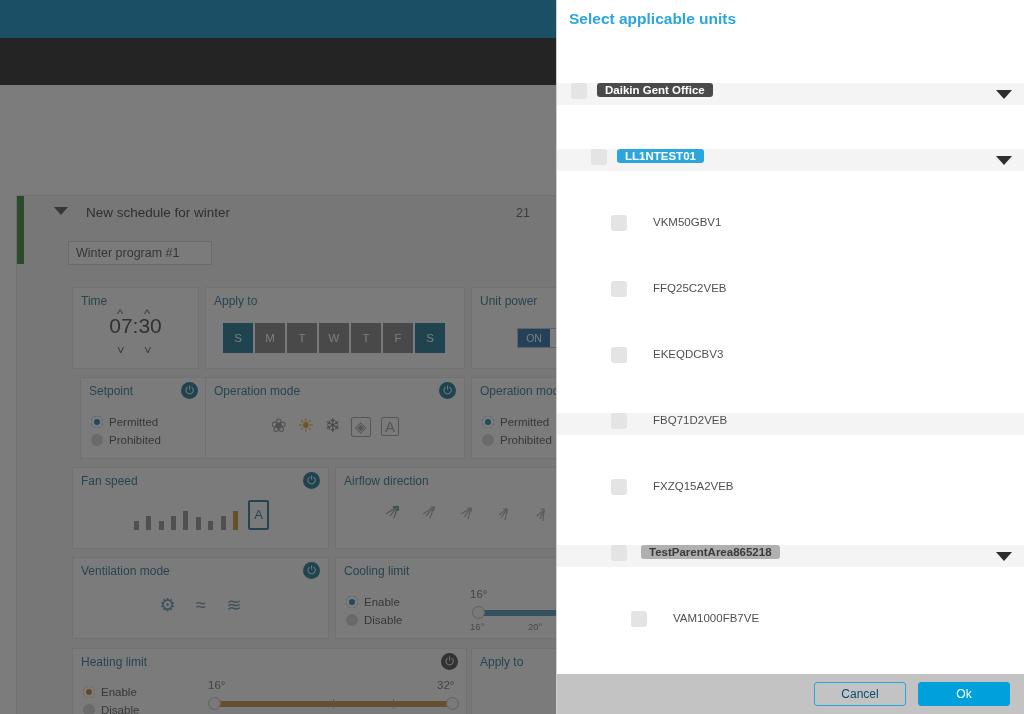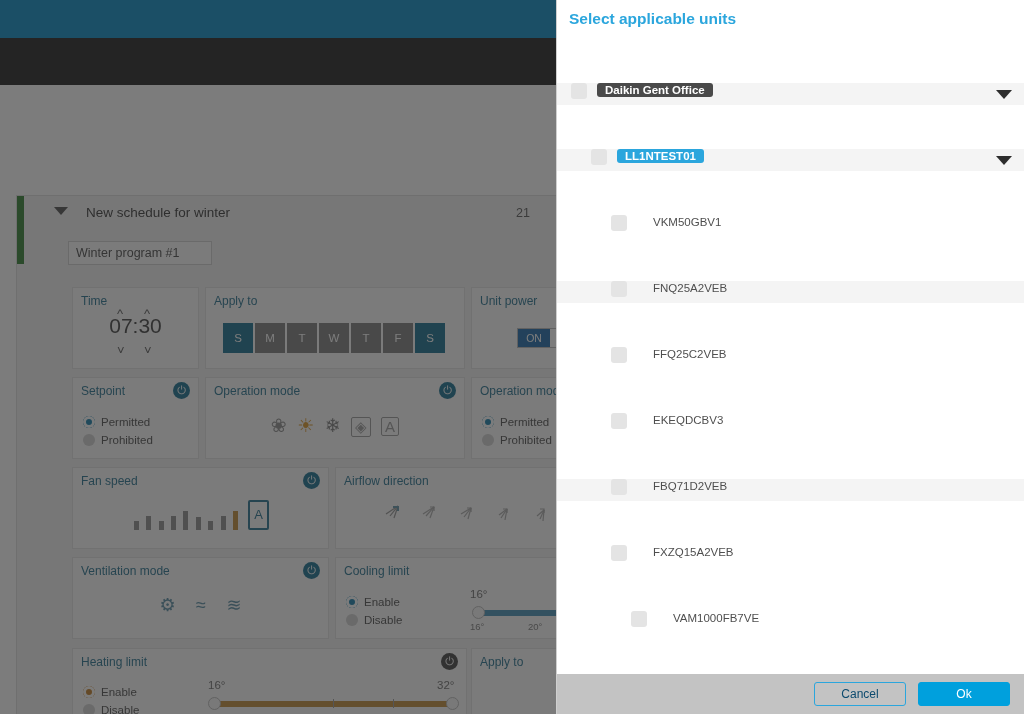--- a/index.html
+++ b/index.html
@@ -200,21 +200,21 @@
         <div class="day on" style="left:209px;top:35px;">S</div>
       </div>
 
       <div class="card" style="left:471px;top:202px;width:160px;height:82px;">
         <div class="card-title">Unit power</div>
         <div class="toggle" style="left:45px;top:40px;">
           <div class="knob">ON</div>
         </div>
       </div>
 
-      <div class="card" style="left:72px;top:292px;width:127px;height:82px;">
+      <div class="card" style="left:80px;top:292px;width:127px;height:82px;">
         <div class="card-title">Setpoint</div>
         <div class="pwr" style="right:8px;top:4px;">⏻</div>
         <div class="radio-row" style="left:10px;top:38px;">
           <span class="rdot sel-blue"></span><span>Permitted</span>
         </div>
         <div class="radio-row" style="left:10px;top:56px;">
           <span class="rdot"></span><span>Prohibited</span>
         </div>
       </div>
 
@@ -403,61 +403,62 @@
       </div>
 
       <div class="trow">
         <div style="width:54px;flex:0 0 auto;"></div>
         <div class="tcb"></div>
         <div style="width:18px;flex:0 0 auto;"></div>
         <div class="tlabel plain">VKM50GBV1</div>
         <div class="tfill"></div>
       </div>
 
+
+      <div class="trow">
+        <div style="width:54px;flex:0 0 auto;"></div>
+        <div class="tcb"></div>
+        <div style="width:18px;flex:0 0 auto;"></div>
+        <div class="tlabel plain">FFQ25C2VEB</div>
+        <div class="tfill"></div>
+      </div>
+
+
+      <div class="trow">
+        <div style="width:54px;flex:0 0 auto;"></div>
+        <div class="tcb"></div>
+        <div style="width:18px;flex:0 0 auto;"></div>
+        <div class="tlabel plain">EKEQDCBV3</div>
+        <div class="tfill"></div>
+      </div>
+
       <div class="trow zebra">
         <div style="width:54px;flex:0 0 auto;"></div>
         <div class="tcb"></div>
         <div style="width:18px;flex:0 0 auto;"></div>
-        <div class="tlabel plain">FNQ25A2VEB</div>
+        <div class="tlabel plain">FBQ71D2VEB</div>
         <div class="tfill"></div>
       </div>
 
       <div class="trow">
         <div style="width:54px;flex:0 0 auto;"></div>
         <div class="tcb"></div>
         <div style="width:18px;flex:0 0 auto;"></div>
-        <div class="tlabel plain">FFQ25C2VEB</div>
-        <div class="tfill"></div>
-      </div>
-
-
-      <div class="trow">
-        <div style="width:54px;flex:0 0 auto;"></div>
-        <div class="tcb"></div>
-        <div style="width:18px;flex:0 0 auto;"></div>
-        <div class="tlabel plain">EKEQDCBV3</div>
+        <div class="tlabel plain">FXZQ15A2VEB</div>
         <div class="tfill"></div>
       </div>
 
       <div class="trow zebra">
         <div style="width:54px;flex:0 0 auto;"></div>
         <div class="tcb"></div>
-        <div style="width:18px;flex:0 0 auto;"></div>
-        <div class="tlabel plain">FBQ71D2VEB</div>
-        <div class="tfill"></div>
-      </div>
-
-      <div class="trow">
-        <div style="width:54px;flex:0 0 auto;"></div>
-        <div class="tcb"></div>
-        <div style="width:18px;flex:0 0 auto;"></div>
-        <div class="tlabel plain">FXZQ15A2VEB</div>
-        <div class="tfill"></div>
-      </div>
-
+        <div style="width:14px;flex:0 0 auto;"></div>
+        <div class="tlabel gray">TestParentArea865218</div>
+        <div class="tfill"></div>
+        <div class="tcaret"></div>
+      </div>
 
       <div class="trow">
         <div style="width:74px;flex:0 0 auto;"></div>
         <div class="tcb"></div>
         <div style="width:18px;flex:0 0 auto;"></div>
         <div class="tlabel plain">VAM1000FB7VE</div>
         <div class="tfill"></div>
       </div>
 
     </div>

